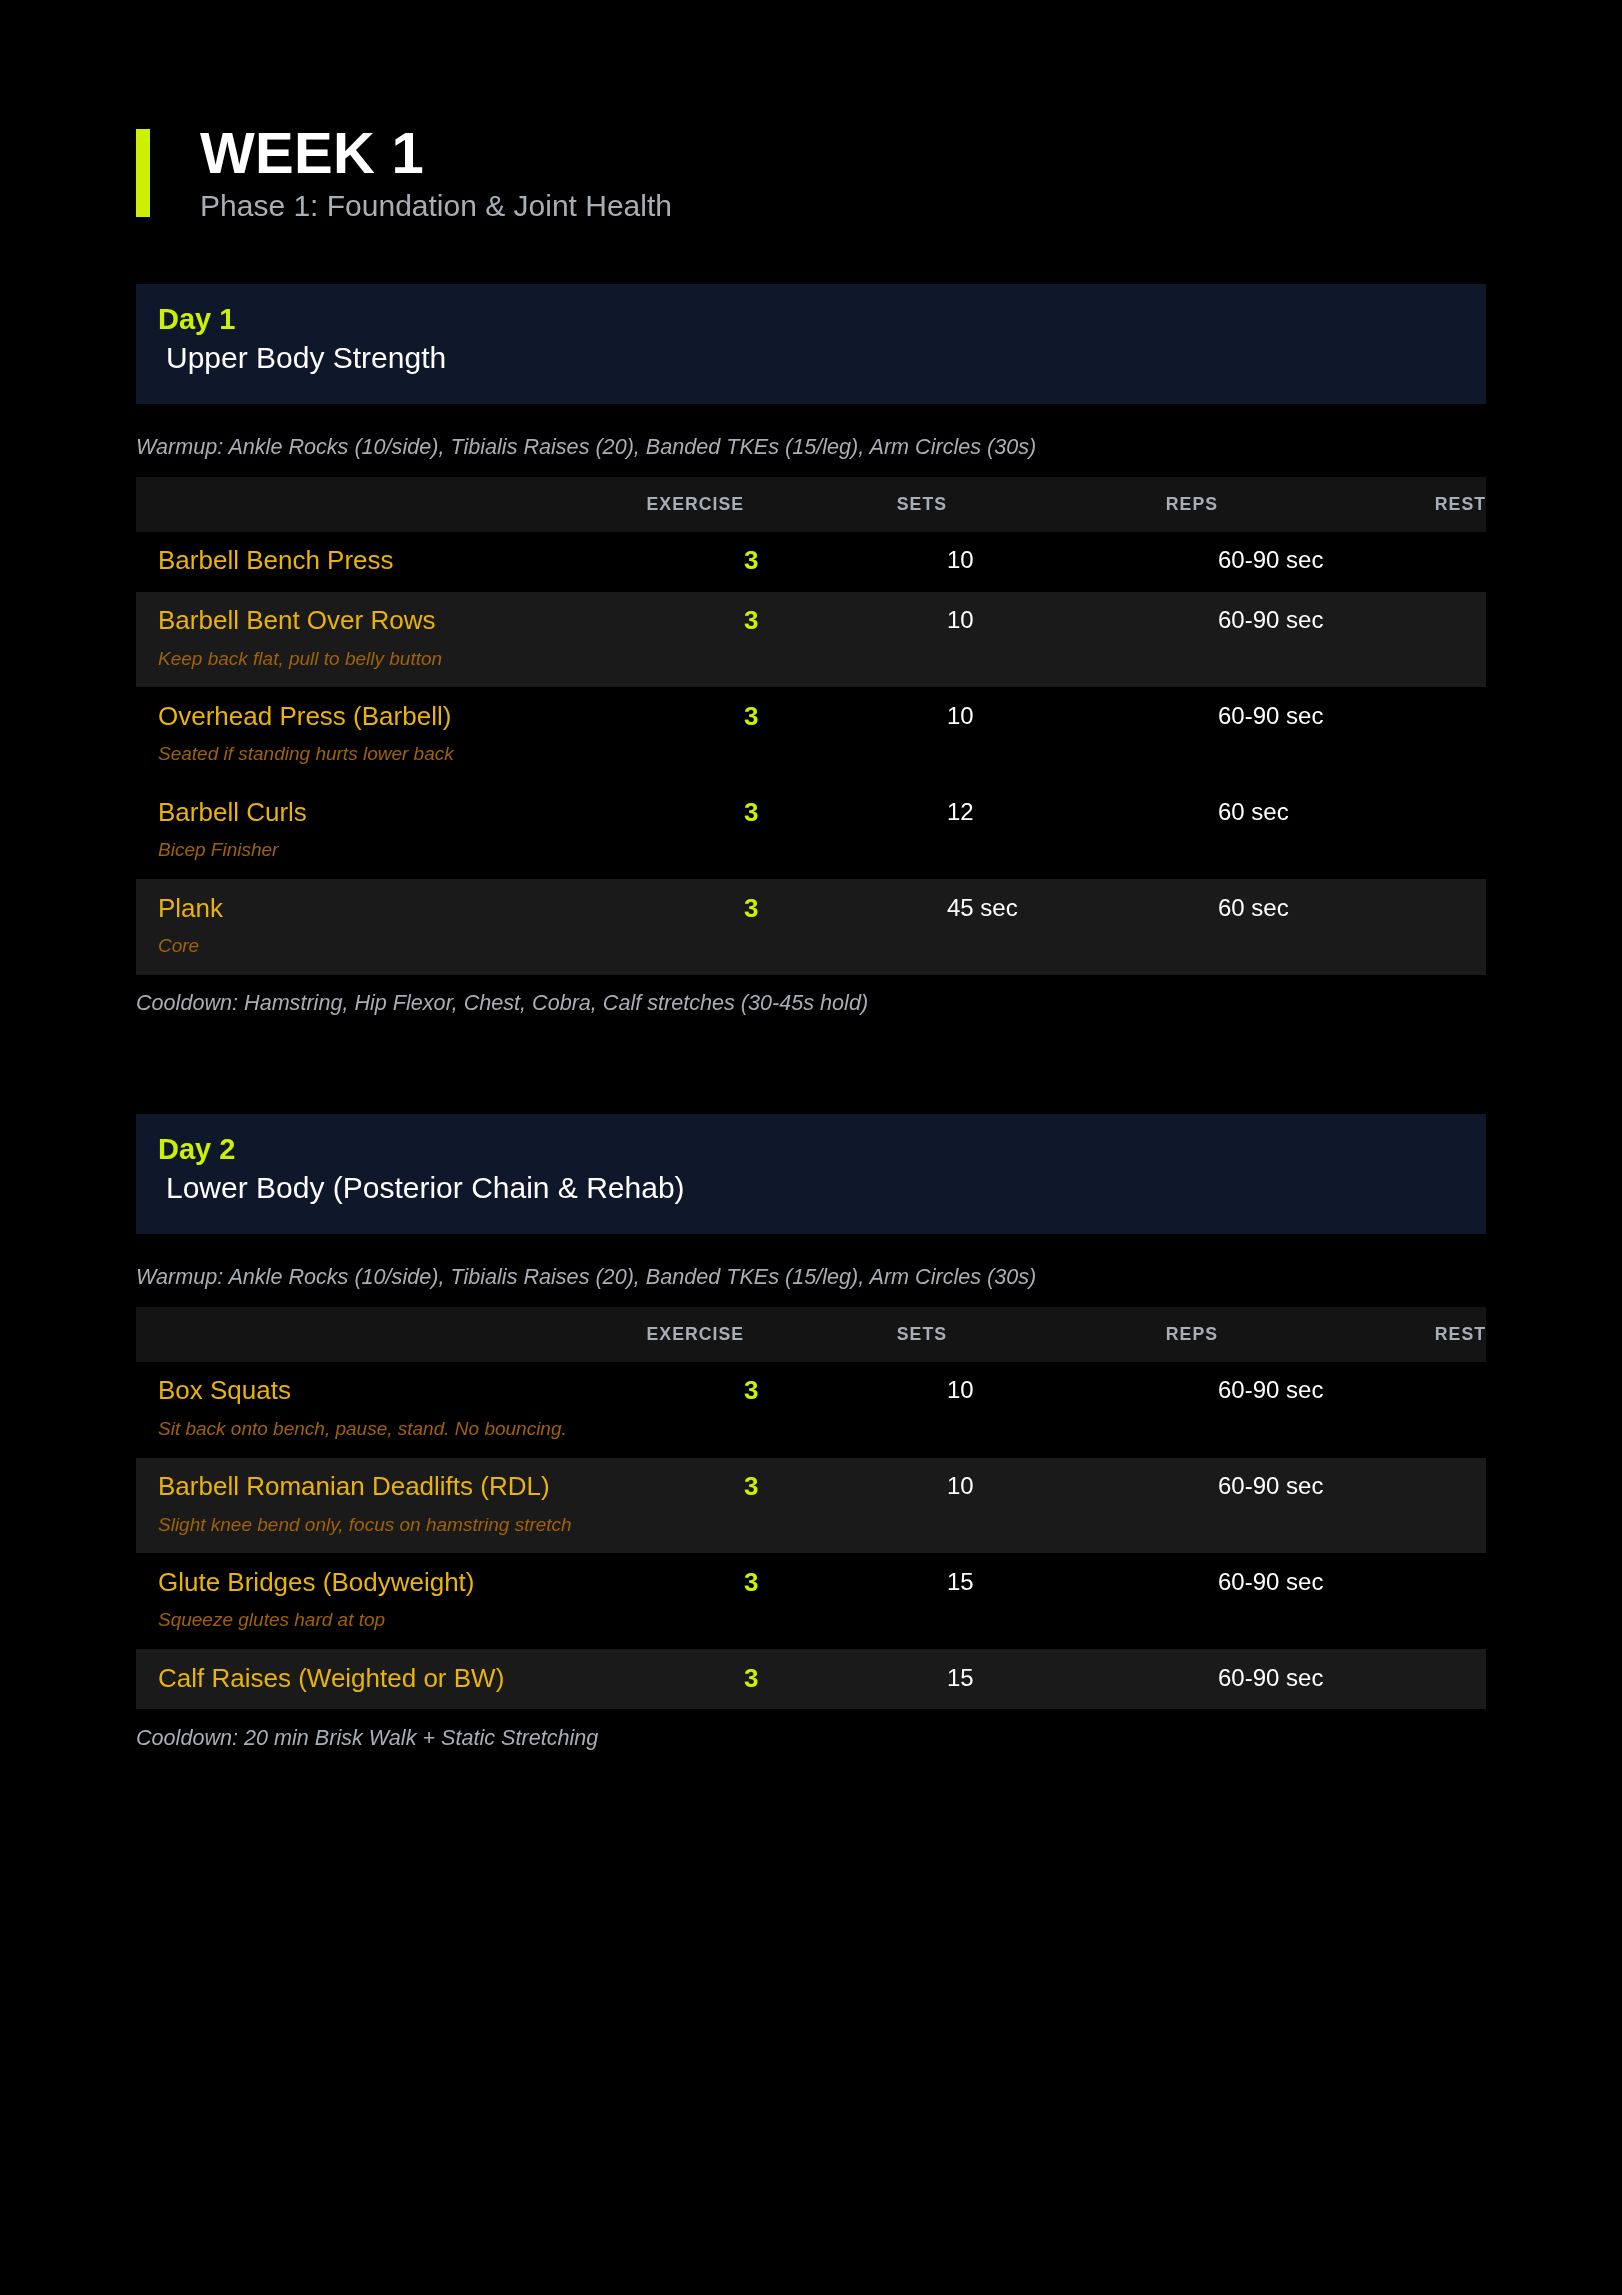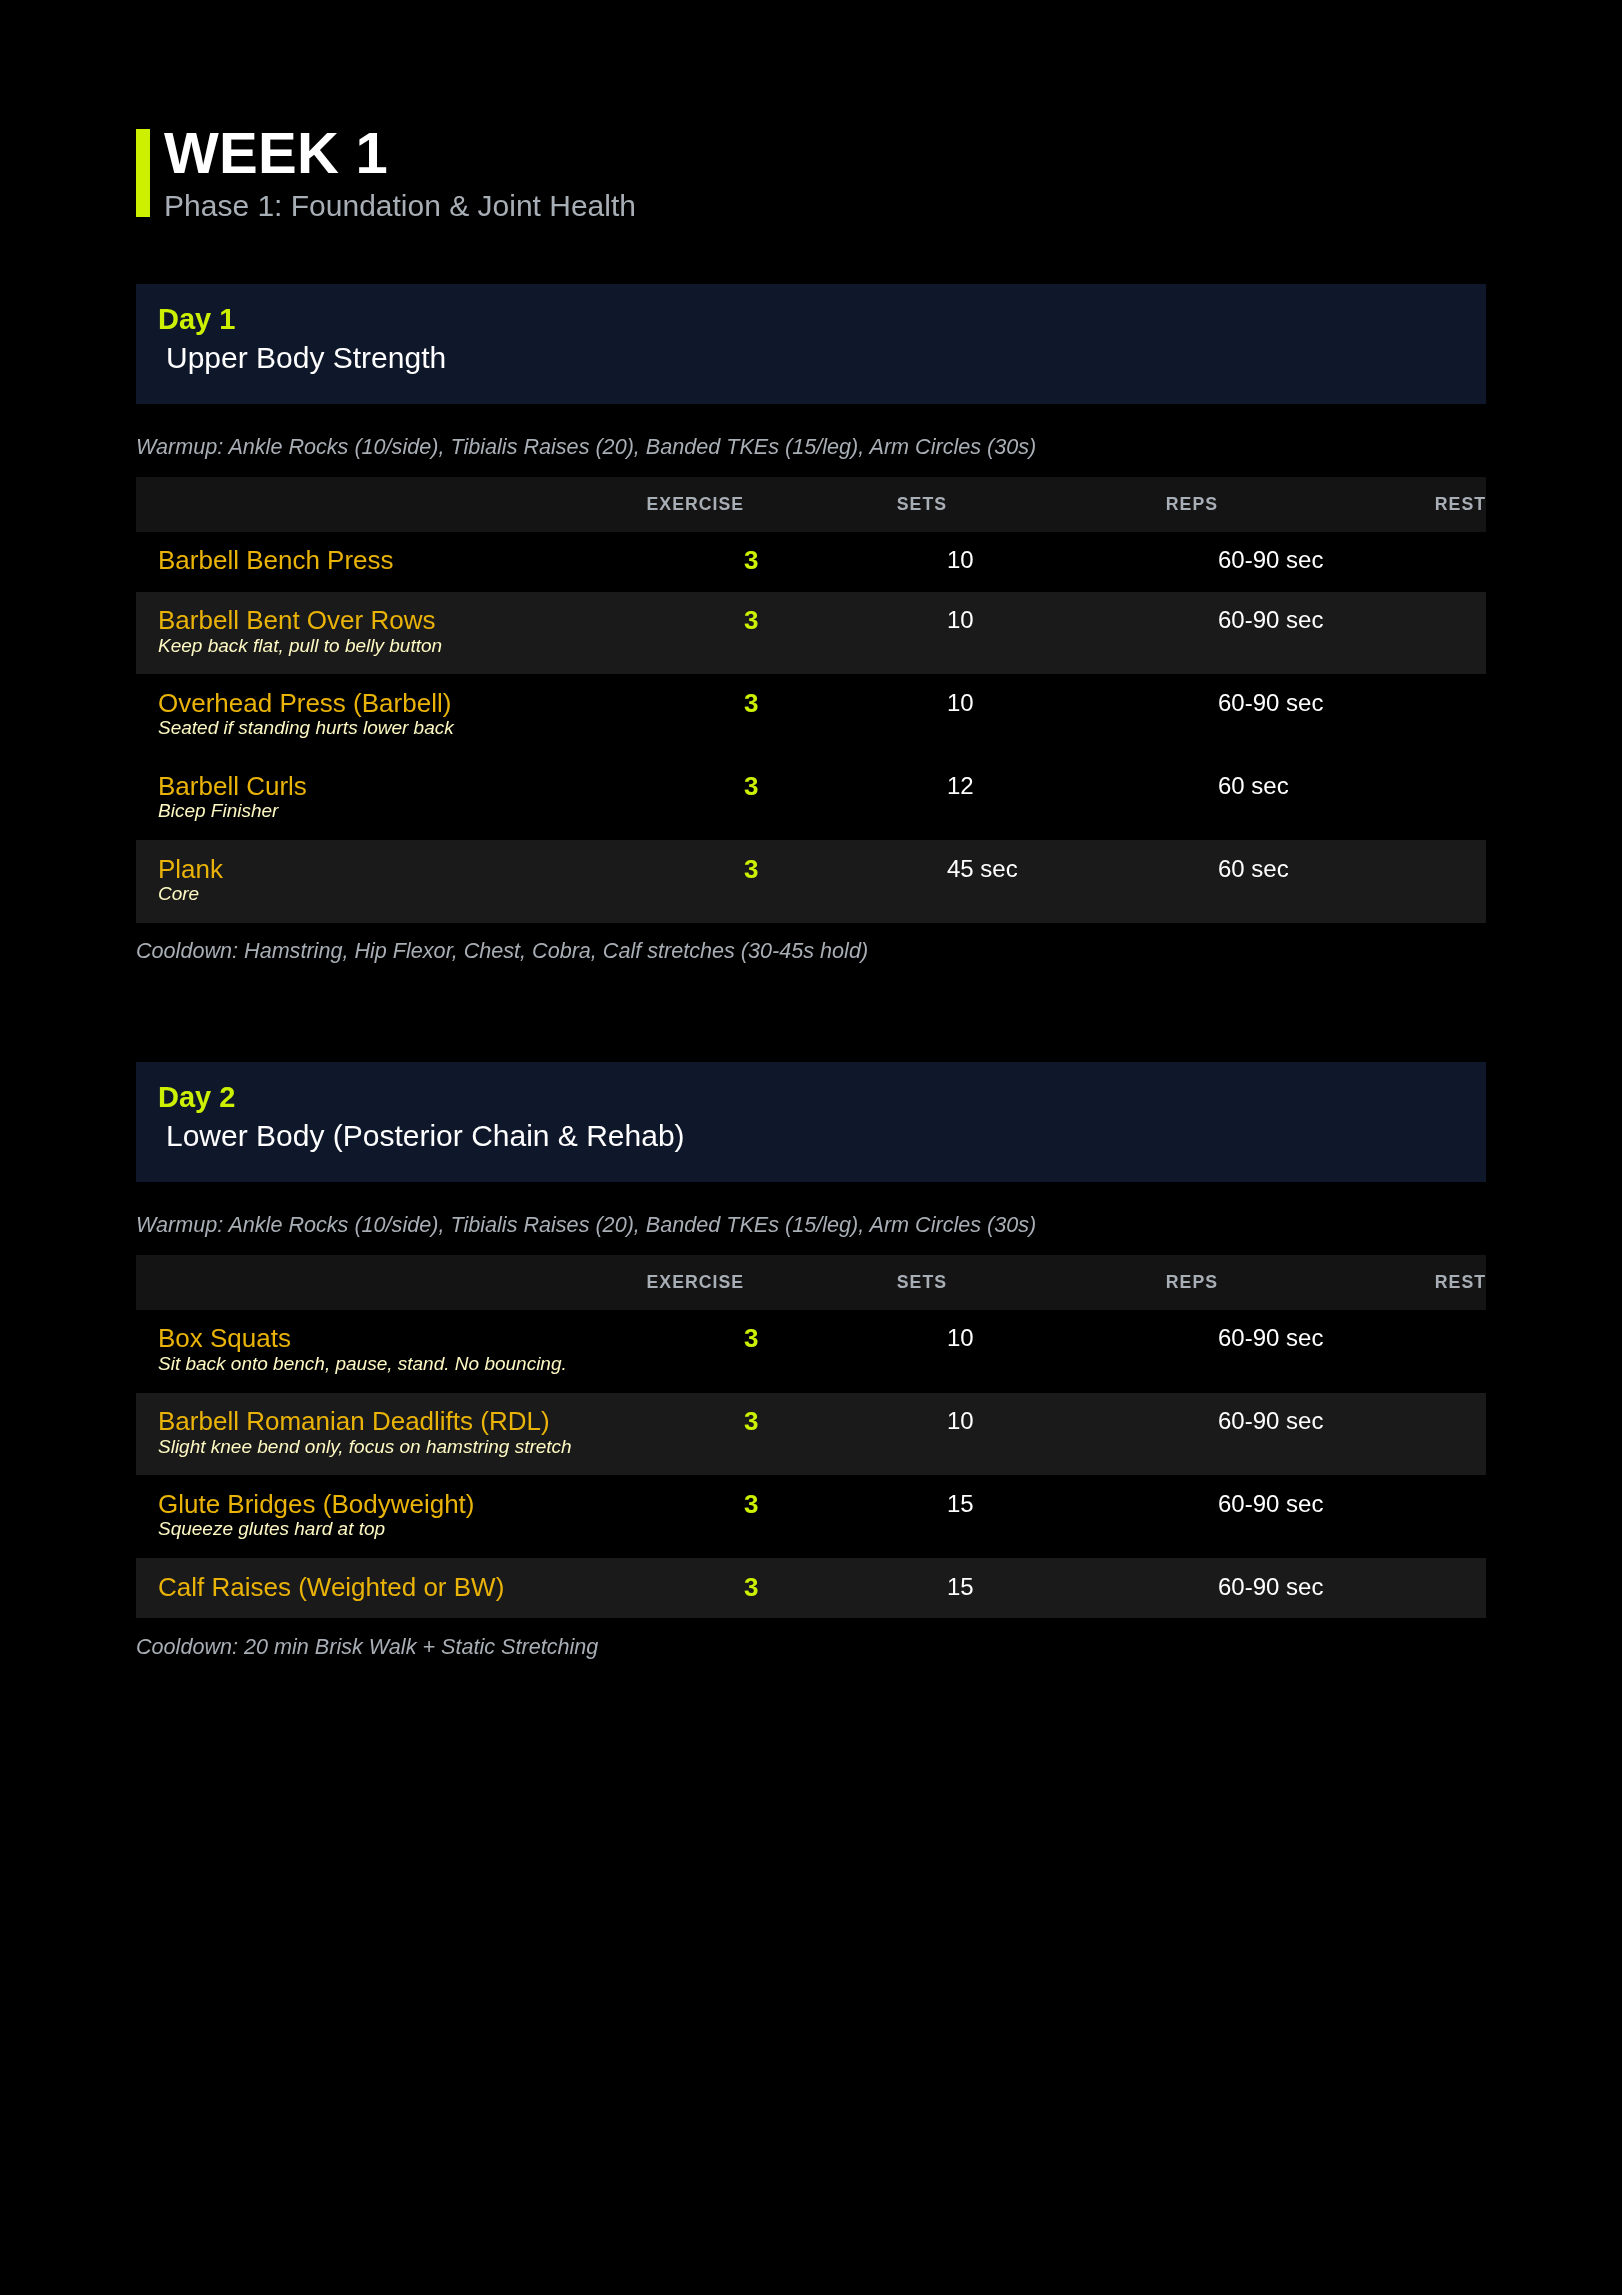--- a/index.html
+++ b/index.html
@@ -20,21 +20,21 @@
     box-sizing: border-box;
     width: 1622px;
     min-height: 2295px;
     padding: 124px 136px 0 136px;
     background: #000000;
   }
 
   
   .doc-header {
     position: relative;
-    padding-left: 28px;
+    padding-left: 64px;
     margin-bottom: 0;
   }
   .accent-bar {
     position: absolute;
     left: 0;
     top: 5.2px;
     width: 14.4px;
     height: 88px;
     background: #ccf000;
   }
@@ -146,23 +146,23 @@
     line-height: 1.05;
     color: #eab308;
     display: block;
   }
   .ex-note {
     font-family: "Liberation Sans Narrow", "Liberation Sans", sans-serif;
     font-stretch: condensed;
     font-style: italic;
     font-size: 19px;
     line-height: 1.2;
-    color: #fef9c3;
+    color: #a16207;
     display: block;
-    margin-top: 0;
+    margin-top: 13px;
   }
   .ex-note:empty { display: none; }
 
   .cell-sets {
     font-family: "Liberation Sans Narrow", "Liberation Sans", sans-serif;
     font-stretch: condensed;
     font-size: 26px;
     font-weight: bold;
     color: #ccf000;
     line-height: 1.05;

